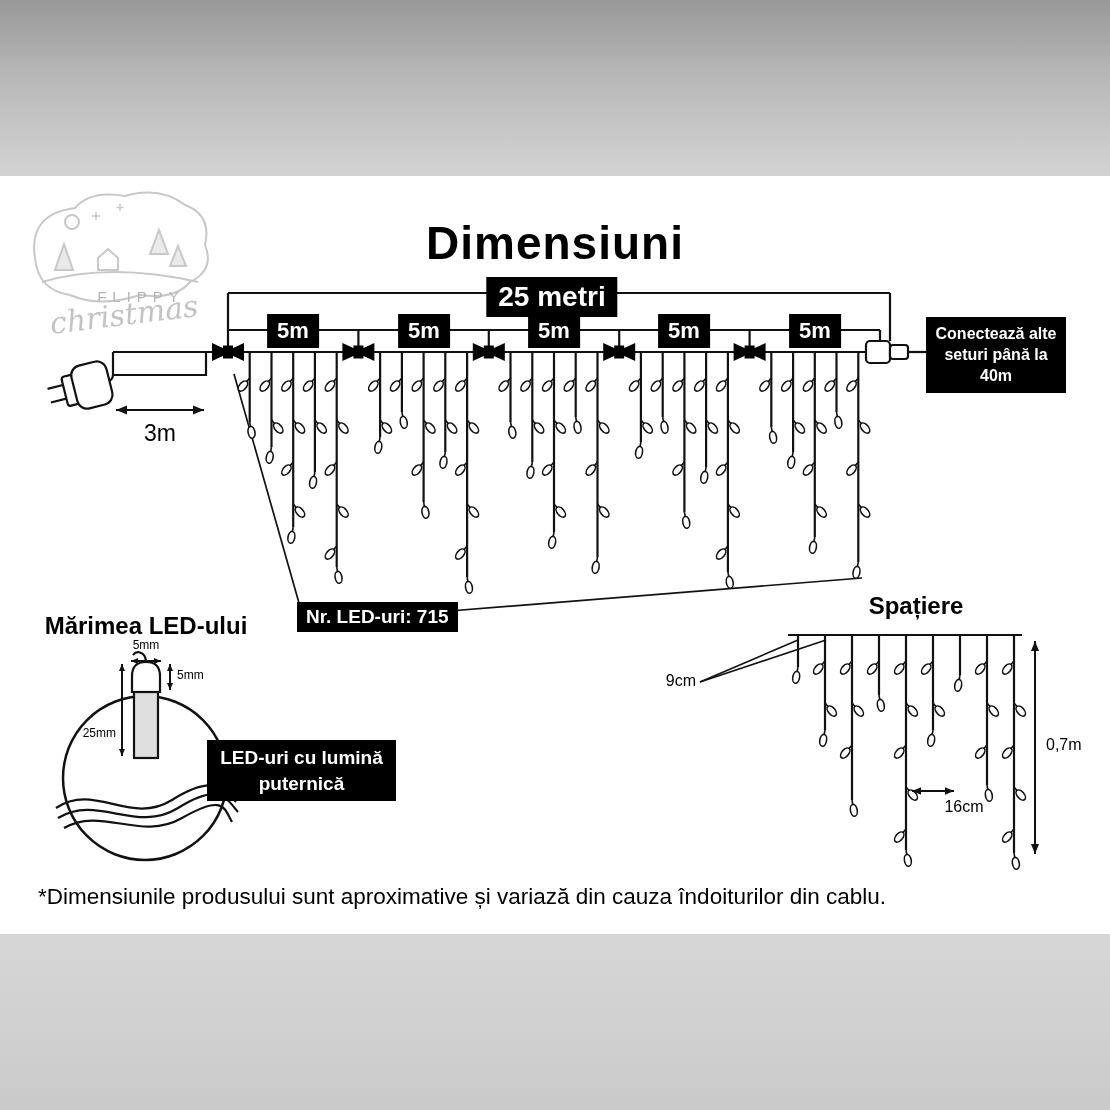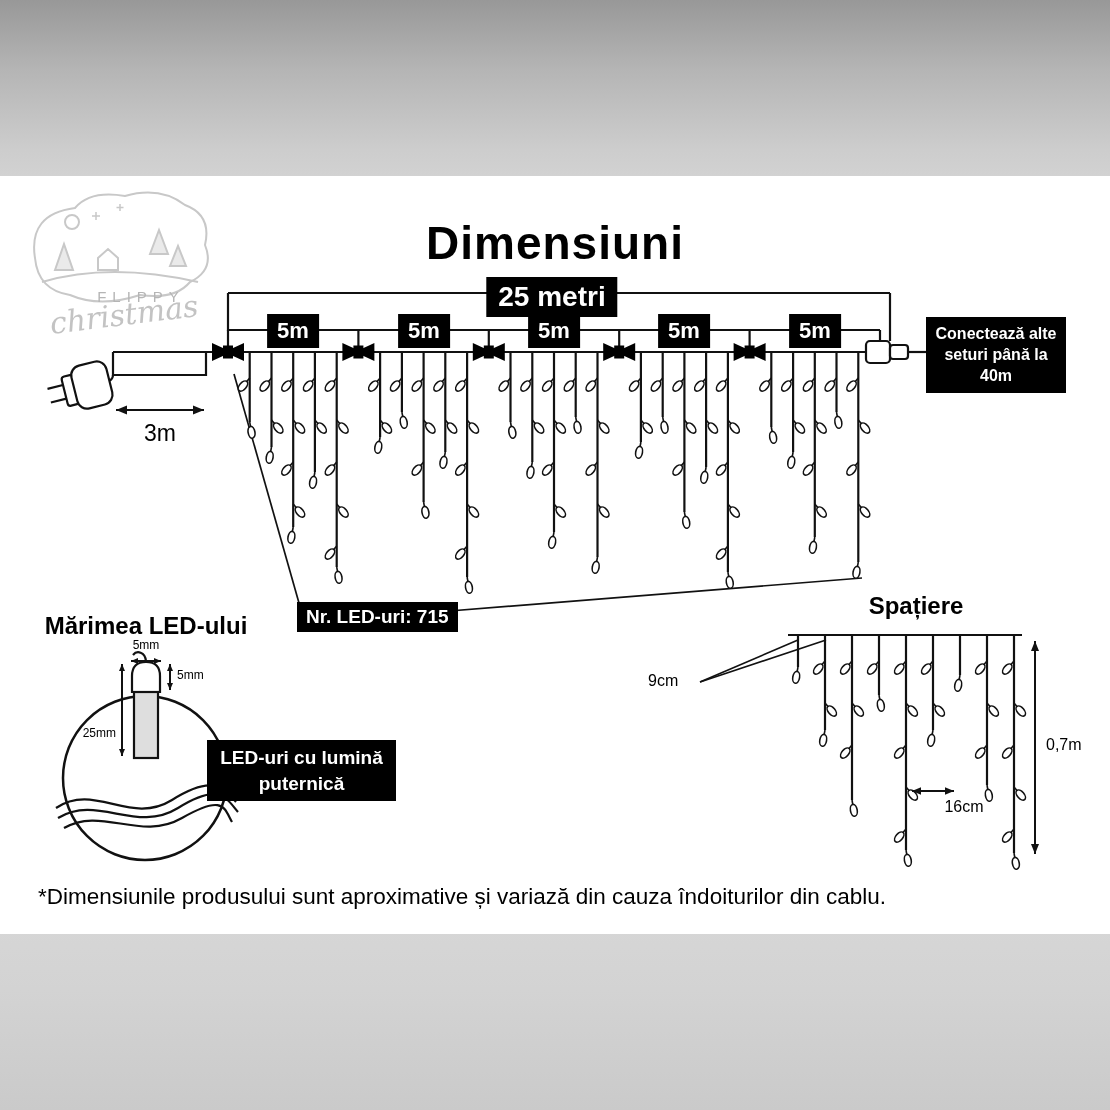--- a/index.html
+++ b/index.html
@@ -750,18 +750,18 @@
   <div class="box seg" style="left:684px">5m</div>
   <div class="box seg" style="left:815px">5m</div>
   <div class="box" id="box-connect">Conectează alte seturi până la 40m</div>
   <div class="box" id="box-ledcount">Nr. LED-uri: 715</div>
   <div class="box" id="box-note">LED-uri cu lumină puternică</div>
 
   <div class="lbl cx" style="left:160px;top:420px;font-size:23px">3m</div>
   <div class="lbl cx dim-s" style="left:146px;top:638px">5mm</div>
   <div class="lbl dim-s" style="left:177px;top:668px">5mm</div>
   <div class="lbl dim-s" style="left:76px;top:726px;width:40px;text-align:right">25mm</div>
-  <div class="lbl dim-m" style="left:648px;top:672px;width:48px;">9cm</div>
+  <div class="lbl dim-m" style="left:648px;top:672px;width:48px;text-align:right">9cm</div>
   <div class="lbl cx dim-m" style="left:964px;top:798px">16cm</div>
   <div class="lbl dim-m" style="left:1046px;top:736px">0,7m</div>
 
   <div class="lbl" id="footer">*Dimensiunile produsului sunt aproximative și variază din cauza îndoiturilor din cablu.</div>
 </div>
 
 </body></html>

